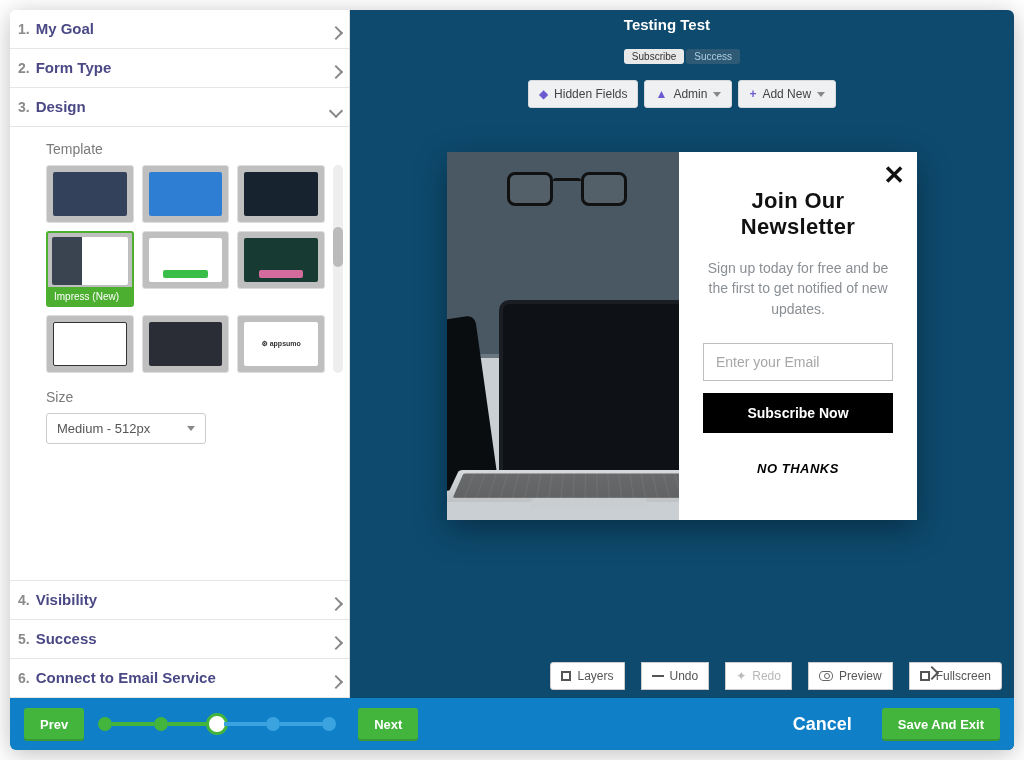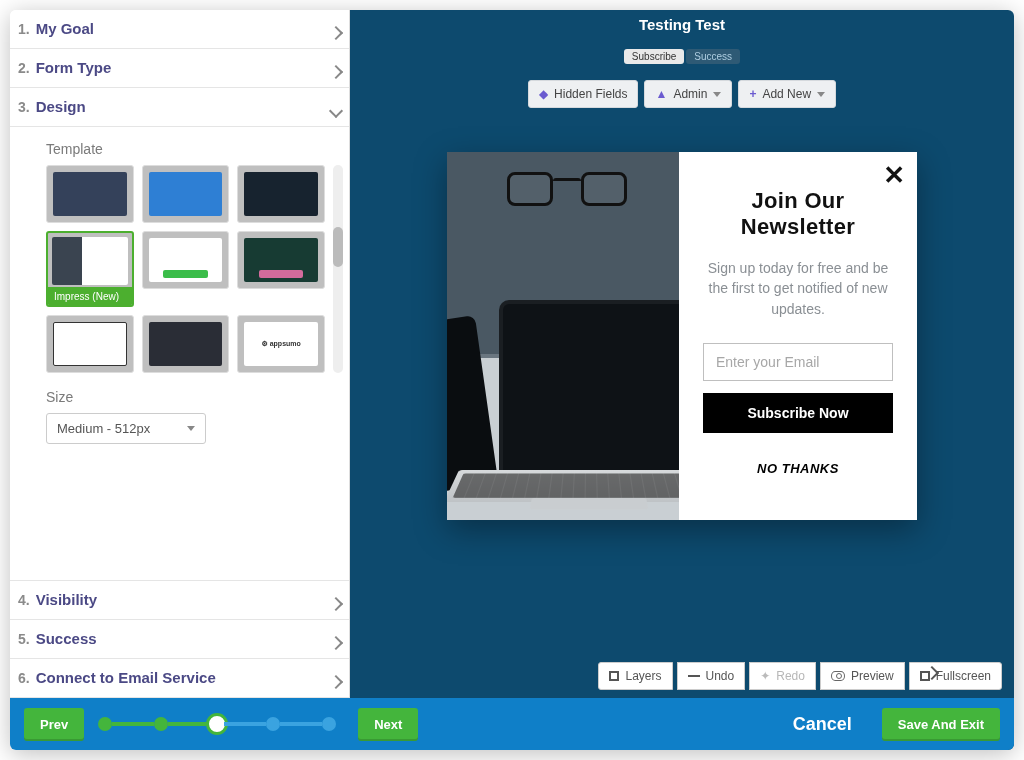--- a/index.html
+++ b/index.html
@@ -33,21 +33,21 @@
     .tpl9 .mini { background: #fff; }
     .tpl9 .mini::before{content:"⚙ appsumo";color:#333;font-size:7px;font-weight:bold;}
     .tpl-scroll-track{position:absolute; right:-14px; top:0; bottom:0; width:10px; background:#eee; border-radius:5px;}
     .tpl-scroll-thumb{position:absolute; top:30%; height:40px; left:0; right:0; background:#bbb; border-radius:5px;}
     .size-row { margin-top: 16px; }
     .select { margin-top:6px; width: 160px; border: 1px solid #ccc; border-radius: 3px; padding: 7px 10px; font-size: 13px; color:#555; display:flex; align-items:center; justify-content:space-between; cursor:pointer; background:#fff; }
     .select .caret{ width:0;height:0;border-left:4px solid transparent;border-right:4px solid transparent;border-top:5px solid #888;}
     .spacer { flex:1; }
     
     .canvas { flex: 1; background: #0d4a6e; position: relative; display:flex; flex-direction:column; align-items:center; }
-    .canvas-header { text-align:center; padding: 6px 0 2px 0; color:#fff; }
+    .canvas-header { text-align:left; padding: 6px 0 2px 0; color:#fff; }
     .canvas-title { font-weight:700; font-size:15px; }
     .pill-row { margin-top:16px; display:flex; gap:2px; justify-content:center;}
     .pill { font-size:10px; padding:2px 8px; border-radius:3px; }
     .pill.light{ background:#e9e9e9; color:#333;}
     .pill.dark{ background:#2e5a75; color:#aecde0;}
     .toolbar { margin-top:14px; display:flex; gap:6px; }
     .tbtn { background:#eef0f2; border:1px solid #d5d9dd; border-radius:3px; padding:6px 10px; font-size:12px; color:#444; display:flex; align-items:center; gap:6px; cursor:pointer; }
     .tbtn .caret{ width:0;height:0;border-left:4px solid transparent;border-right:4px solid transparent;border-top:5px solid #888;}
     .tbtn .plus{ color:#6b5bd0; font-weight:bold; }
     .eye{position:relative;width:14px;height:10px;border:1px solid #666;border-radius:60% 60% 60% 60%/100% 100% 100% 100%;}
@@ -68,21 +68,21 @@
     .bridge{position:absolute;top:6px;left:46px;width:28px;height:6px;border-top:3px solid #111;border-radius:6px;}
     .popup .content { flex:1; padding: 24px 20px; display:flex; flex-direction:column; align-items:center; text-align:center;}
     .close-x { position:absolute; top:8px; right:12px; font-size:26px; font-weight:900; cursor:pointer; color:#111;}
     .nl-title{ font-family: "Arial Black", Arial, sans-serif; font-weight:900; font-size:22px; color:#111; margin-top:12px; letter-spacing:.3px;}
     .nl-sub{ margin-top:18px; color:#8a8f94; font-size:14px; line-height:1.45;}
     .nl-input{ margin-top:24px; width:96%; padding:10px 12px; border:1px solid #bfbfbf; font-size:14px; color:#333;}
     .nl-input::placeholder{color:#a7a7a7;}
     .nl-btn{ margin-top:12px; width:96%; padding:12px; background:#000; color:#fff; font-weight:700; font-size:14px; border:none; cursor:pointer;}
     .nl-no{ margin-top:28px; font-weight:800; font-size:13px; letter-spacing:.5px; cursor:pointer;font-style:italic;}
     
-    .canvas-bottombar{ position:absolute; right:12px; bottom:60px; display:flex; gap:4px; background:transparent;margin-top:21px;}
+    .canvas-bottombar{ position:absolute; right:12px; bottom:60px; display:flex; gap:16px; background:transparent;margin-top:21px;}
     .cbbtn{ background:#fff; border:1px solid #ccc; padding:6px 10px; font-size:12px; color:#555; display:flex; align-items:center; gap:6px; cursor:pointer;}
     .cbbtn.disabled{ color:#b7b7b7; }
     .cbbtn:first-child{border-top-left-radius:3px;border-bottom-left-radius:3px;}
     .cbbtn:last-child{border-top-right-radius:3px;border-bottom-right-radius:3px;}
     .sq{width:10px;height:10px;border:2px solid #555;display:inline-block;}
     .undo-ic{width:12px;height:2px;background:#555;display:inline-block;}
     .full-ic{width:10px;height:10px;border:2px solid #555;display:inline-block;position:relative;}
     .full-ic::after{content:"";position:absolute;top:-5px;left:5px;width:8px;height:8px;border-top:2px solid #555;border-right:2px solid #555;transform:rotate(45deg);}
     
     .footer { position:absolute; left:0; right:0; bottom:0; height:52px; background:#0f7fc8; display:flex; align-items:center; padding:0 14px; gap:14px;}

